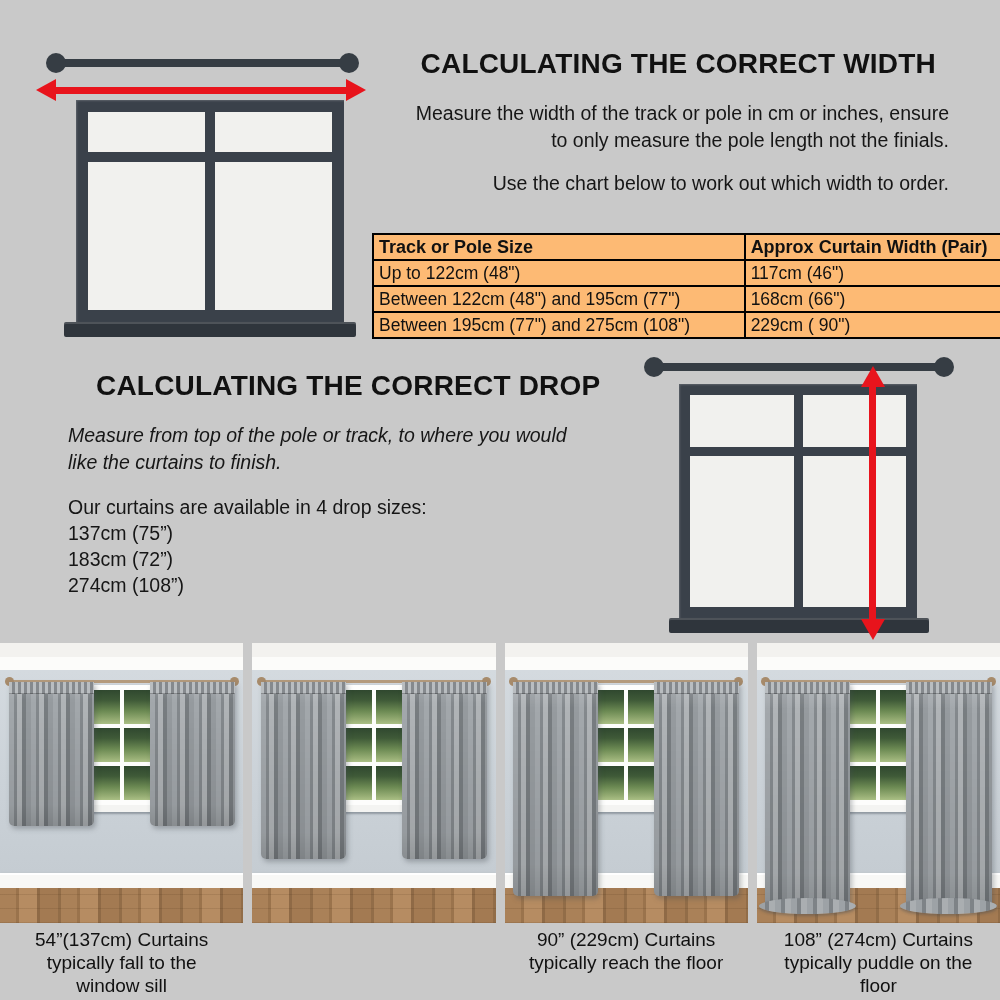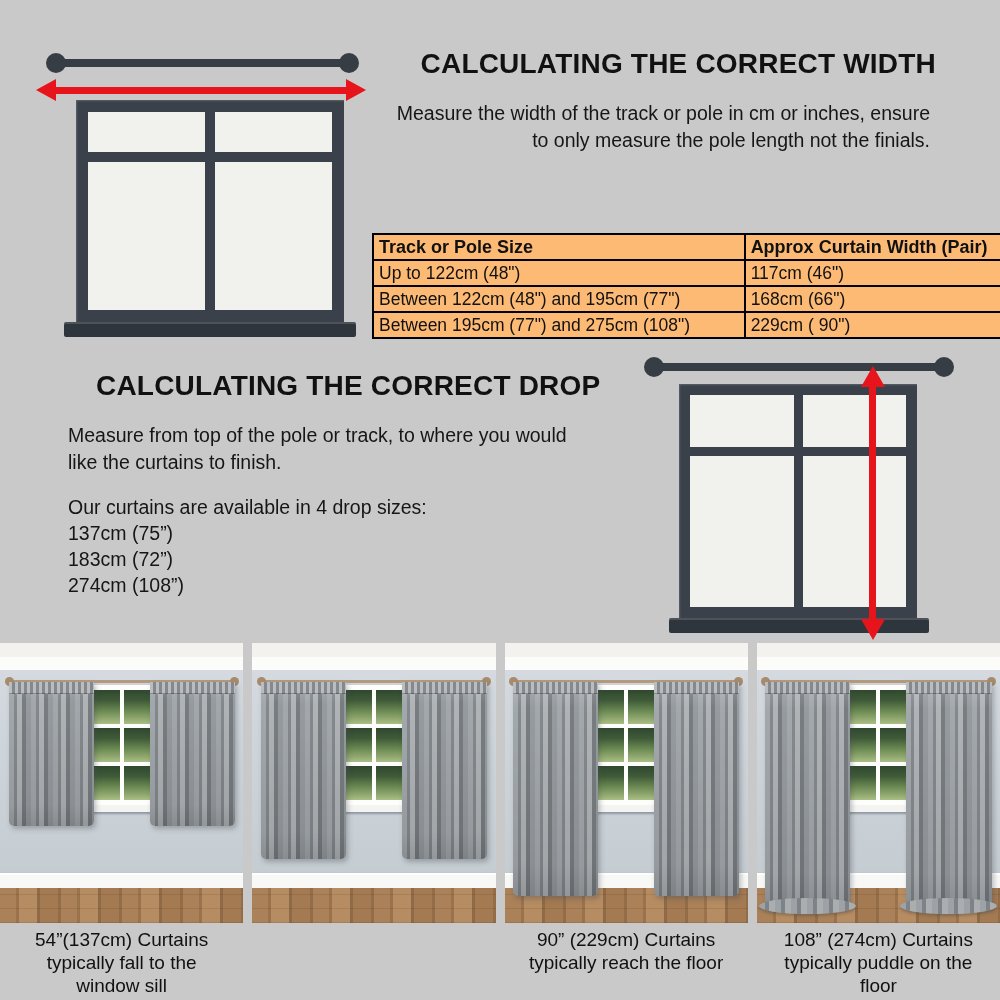--- a/index.html
+++ b/index.html
@@ -110,24 +110,25 @@
         <div class="pane"></div>
         <div class="pane"></div>
         <div class="pane"></div>
       </div>
     </div>
     <div class="abs sill" style="left:64px;top:322px;width:292px;height:15px;"></div>
   </div>
 
   <div class="abs h1 right" style="right:64px;top:48px;">CALCULATING THE CORRECT WIDTH</div>
 
-  <div class="abs body-text right" style="right:70px;top:100px;width:600px;">
+  <div class="abs body-text right" style="right:51px;top:100px;width:600px;">
     <div>Measure the width of the track or pole in cm or inches, ensure</div>
     <div>to only measure the pole length not the finials.</div>
     <div class="spacer"></div>
+    <div>Use the chart below to work out which width to order.</div>
   </div>
 
   <table class="size abs" style="left:372px;top:233px;">
     <colgroup>
         <col class="c1">
         <col class="c2">
       </colgroup>
     <tbody>
         <tr>
       <th>Track or Pole Size</th>
@@ -143,21 +144,21 @@
     </tr>
     <tr>
       <td>Between 195cm (77") and 275cm (108")</td>
       <td>229cm ( 90")</td>
     </tr>
   </tbody>
     </table>
 
   <div class="abs h1" style="left:68px;top:370px;margin-left:28px;">CALCULATING THE CORRECT DROP</div>
 
-  <div class="abs body-text" style="left:68px;top:422px;width:600px;">
+  <div class="abs body-text" style="left:68px;top:422px;width:600px;font-style:italic;">
     <div>Measure from top of the pole or track, to where you would</div>
     <div>like the curtains to finish.</div>
   </div>
 
   <div class="abs body-text" style="left:68px;top:494px;width:420px;line-height:26px;">
     <div>Our curtains are available in 4 drop sizes:</div>
     <div>137cm (75”)</div>
     <div>183cm (72”)</div>
     <div>274cm (108”)</div>
   </div>

